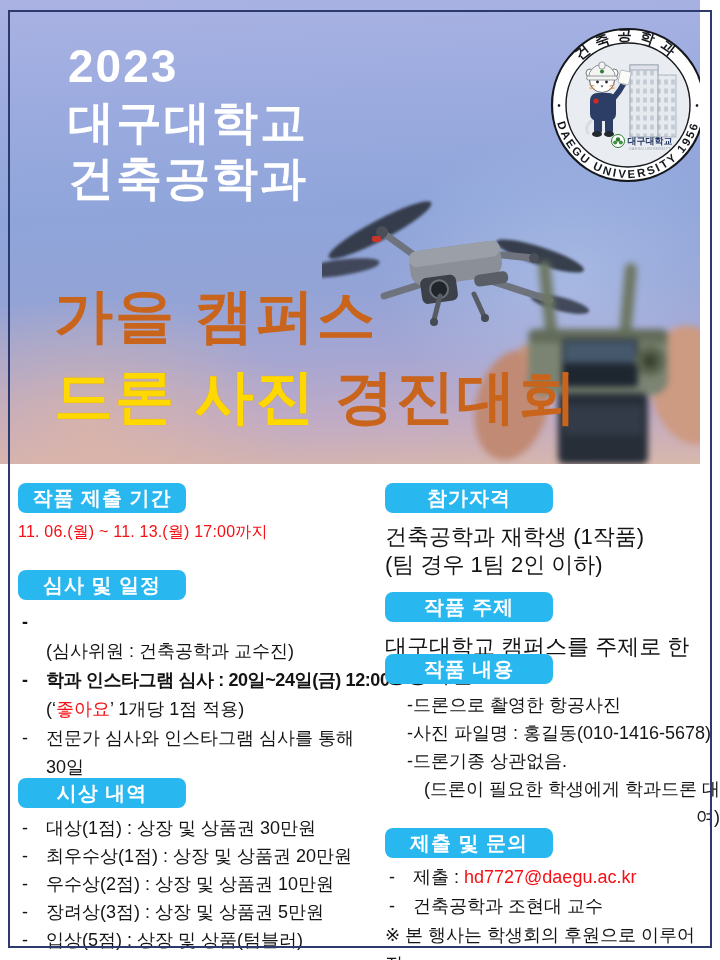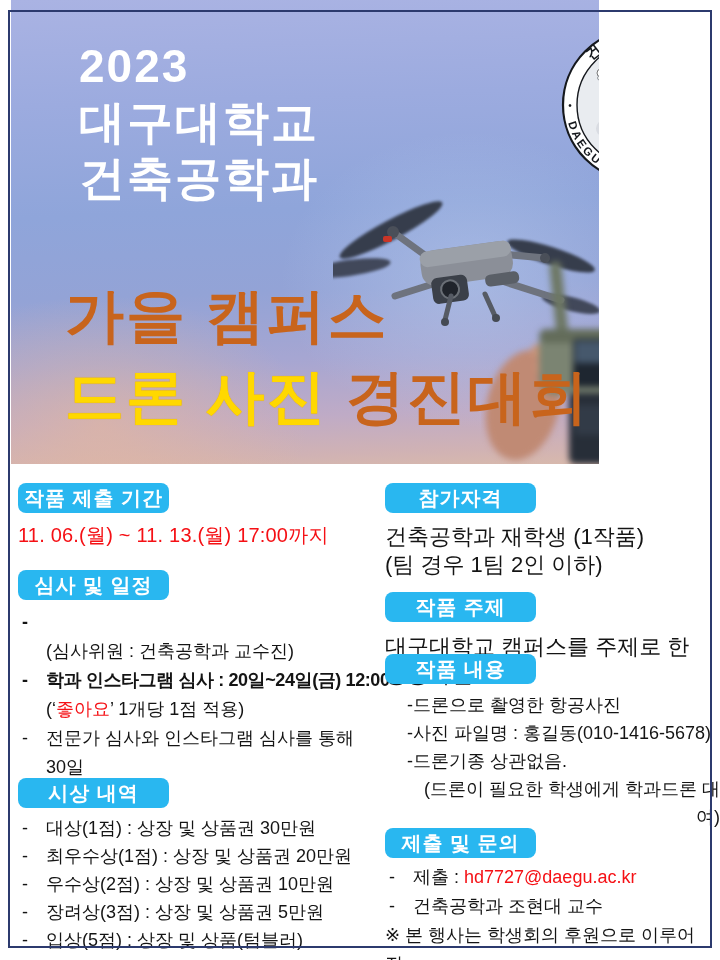--- a/index.html
+++ b/index.html
@@ -2,21 +2,21 @@
 <html><head>
 <meta charset="utf-8">
 <style>
   html,body{margin:0;padding:0;background:#ffffff;}
   .poster{
     position:relative;width:720px;height:960px;background:#ffffff;overflow:hidden;
     font-family:"Liberation Sans","DejaVu Sans",sans-serif;
   }
   
   .photo{
-    position:absolute;left:11px;top:0;width:588px;height:464px;overflow:hidden;
+    position:absolute;left:0;top:0;width:700px;height:464px;overflow:hidden;
     background:linear-gradient(178deg,#aab3e3 0%,#9cabdf 22%,#8fa5da 45%,#93a3d6 62%,#a6a6d2 76%,#bfabc6 88%,#d0b2b4 96%,#d8b9ac 100%);
   }
   .photo .glow-warm{
     position:absolute;left:-120px;bottom:-90px;width:420px;height:260px;
     background:radial-gradient(ellipse at center,rgba(235,185,150,0.55) 0%,rgba(235,185,150,0) 70%);
   }
   .photo .glow-light{
     position:absolute;right:-60px;top:130px;width:380px;height:300px;
     background:radial-gradient(ellipse at center,rgba(186,205,238,0.5) 0%,rgba(186,205,238,0) 70%);
   }
@@ -31,31 +31,31 @@
   }
   .main-title{
     position:absolute;left:54px;top:276px;z-index:10;
     font-size:59px;font-weight:800;line-height:81px;letter-spacing:2px;white-space:nowrap;
   }
   .t-orange{color:#c8641c;}
   .t-yellow{color:#ffd800;text-shadow:0 0 1px #e09b00;}
   
   .sec{position:absolute;z-index:20;}
   .pill{
-    width:151px;height:30px;border-radius:8px;background:#29b7f0;
+    width:168px;height:30px;border-radius:8px;background:#29b7f0;
     color:#ffffff;font-size:20px;font-weight:700;letter-spacing:1px;
     display:flex;align-items:center;justify-content:center;
   }
   .body-list{margin-top:8px;font-size:18px;color:#141414;}
   .li{display:flex;line-height:29px;}
   .li .dash{width:24px;flex:none;padding-left:4px;}
   .li.sub{padding-left:28px;}
   .bold{font-weight:700;}
   .red{color:#f51015;}
-  .date-line{margin-top:9px;font-size:20px;font-weight:500;color:#f51015;letter-spacing:0.2px;white-space:nowrap;}
+  .date-line{margin-top:9px;font-size:16px;font-weight:500;color:#f51015;letter-spacing:0.2px;white-space:nowrap;}
   .plain-line{line-height:28px;font-size:22px;color:#141414;}
   .note-line{line-height:29px;font-size:18px;color:#141414;}
 </style>
 </head>
 <body>
 
 <div class="poster">
 
   <div class="photo">
     <div class="glow-warm"></div>

